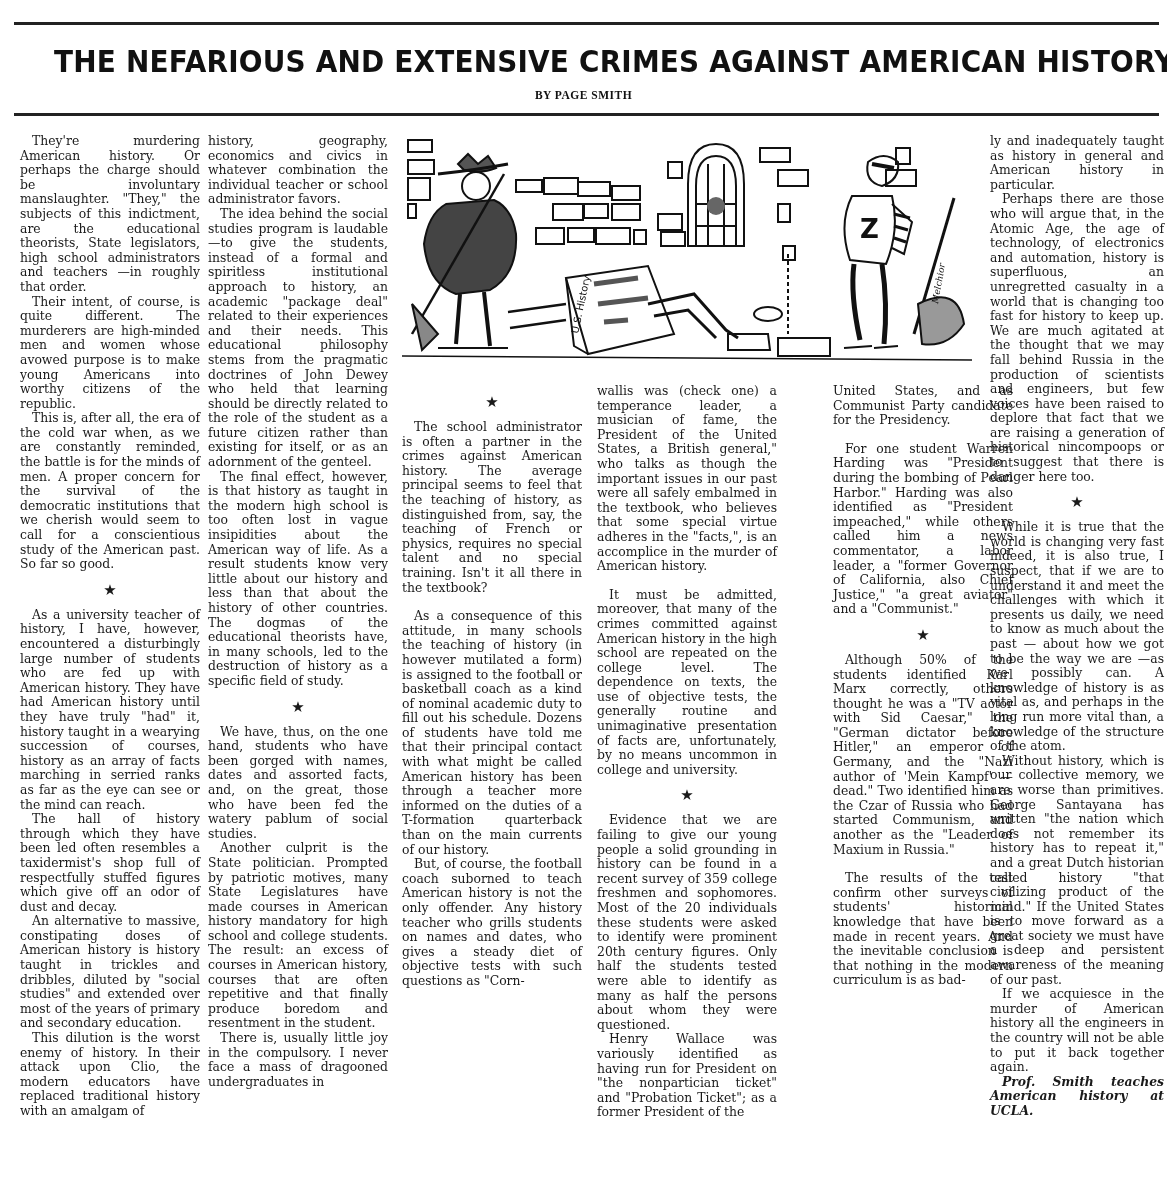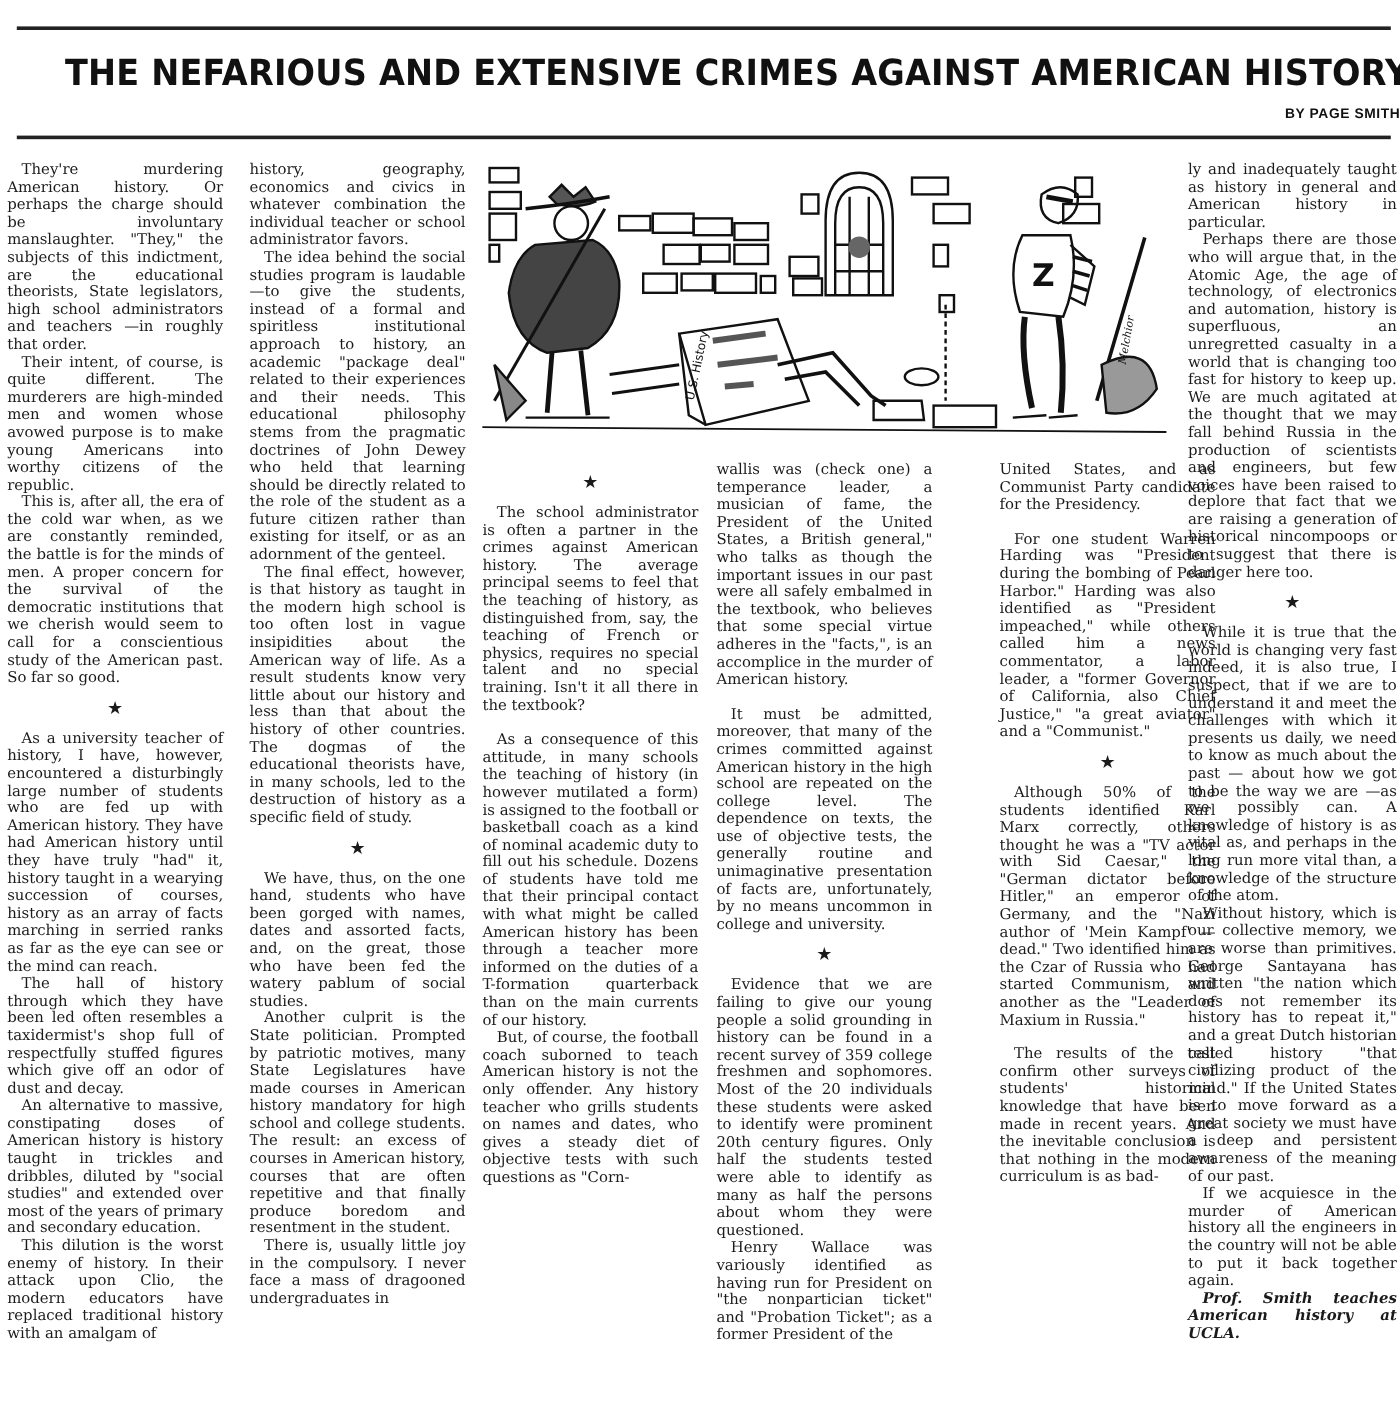--- a/index.html
+++ b/index.html
@@ -1,28 +1,28 @@
 <!DOCTYPE html>
 <html><head>
 <meta charset="utf-8">
 <style>
   html,body{margin:0;padding:0;background:#fff;}
   body{width:1167px;height:1190px;position:relative;overflow:hidden;color:#1a1a1a;font-family:"DejaVu Serif","Liberation Serif",serif;}
   .rule{position:absolute;left:14px;right:8px;background:#222;}
   .rule.top{top:22px;height:3px;}
   .rule.bot{top:113px;height:3px;}
   .headline{position:absolute;top:44px;left:14px;right:8px;text-align:center;font-family:"DejaVu Sans","Liberation Sans",sans-serif;font-weight:bold;font-size:30px;letter-spacing:0.2px;transform:scaleX(0.93);transform-origin:center;white-space:nowrap;color:#111;}
-  .byline{position:absolute;top:89px;left:0;right:0;text-align:right;font-family:Liberation Sans, sans-serif;font-weight:bold;font-size:11.5px;letter-spacing:0.5px;color:#111;}
+  .byline{position:absolute;top:89px;left:0;right:0;text-align:center;font-family:Liberation Serif, serif;font-weight:bold;font-size:11.5px;letter-spacing:0.5px;color:#111;}
   .col{position:absolute;top:134px;font-size:12.4px;line-height:14.6px;text-align:justify;hyphens:none;}
   .col p{margin:0;text-indent:12px;}
   .col p.noind{text-indent:0;}
   .col p.gap{margin-top:14px;}
   .star{text-align:center;font-size:15px;line-height:16px;margin:10px 0 10px 0;font-family:"DejaVu Sans",sans-serif;}
   .sig{font-style:italic;font-weight:bold;margin-top:12px;}
-  #c1{left:6px;width:180px;}
+  #c1{left:20px;width:180px;}
   #c2{left:208px;width:180px;}
   #c3{left:402px;width:180px;top:384px;}
   #c4{left:597px;width:180px;top:384px;}
   #c5{left:792px;width:180px;top:384px;margin-left:41px;}
   #c6{left:990px;width:174px;}
   .illus{position:absolute;left:398px;top:134px;width:578px;height:244px;}
 </style>
 </head>
 <body>
 

